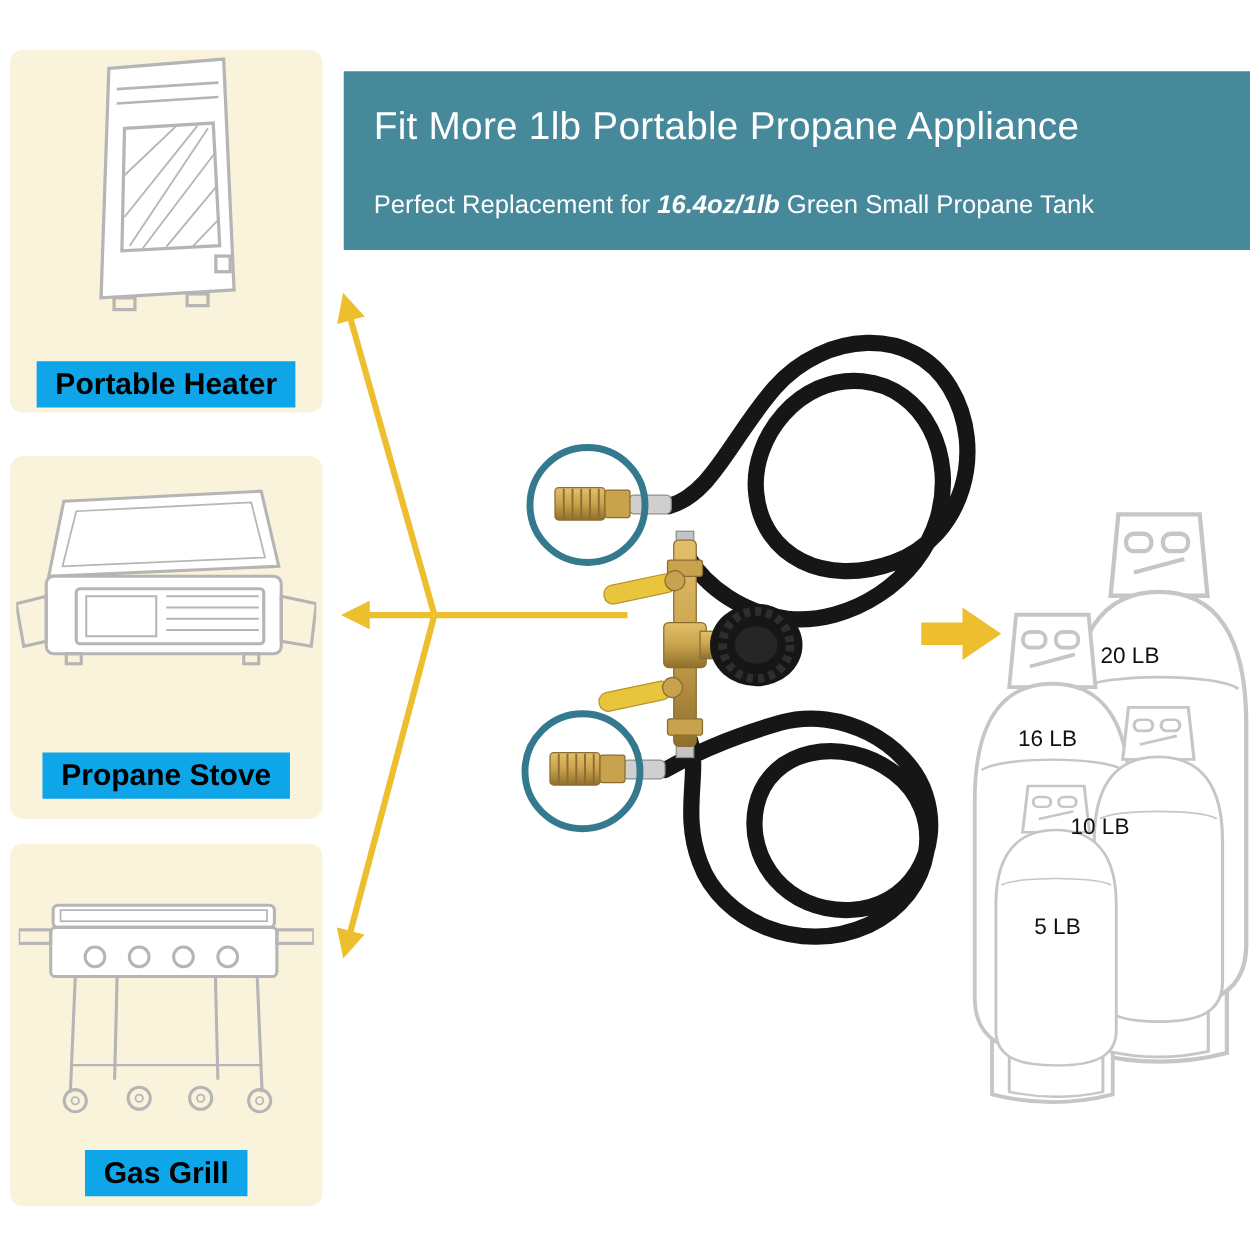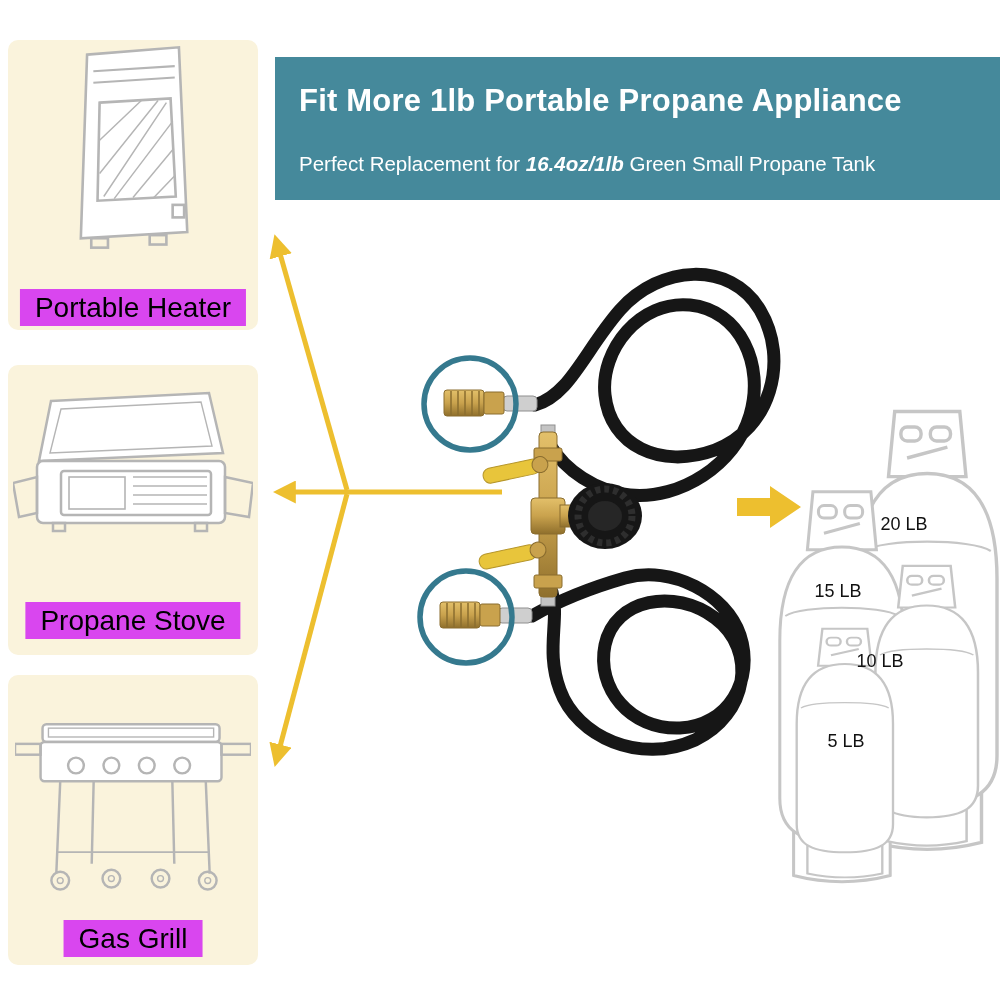--- a/index.html
+++ b/index.html
@@ -3,33 +3,33 @@
 <meta charset="utf-8">
 <style>
   html,body{margin:0;padding:0;background:#fff;}
   .stage{position:relative;width:1000px;height:1000px;background:#fff;overflow:hidden;
          font-family:"Liberation Sans",sans-serif;}
 
   
   .banner{position:absolute;left:275px;top:57px;width:725px;height:143px;
           background:#45899B;color:#fff;box-sizing:border-box;
           padding:26px 0 0 24px;overflow:hidden;}
-  .banner-title{font-size:31px;font-weight:bold;white-space:nowrap;letter-spacing:.2px;}
+  .banner-title{font-size:31px;font-weight:normal;white-space:nowrap;letter-spacing:.2px;}
   .banner-subtitle{margin-top:33px;font-size:20.5px;white-space:nowrap;}
   .banner-subtitle .em{font-weight:bold;font-style:italic;}
 
   
   .panel{position:absolute;left:8px;width:250px;height:290px;background:#FAF3DC;
          border-radius:10px;}
   .panel-heater{top:40px;}
   .panel-stove{top:365px;}
   .panel-grill{top:675px;}
   .illust{display:block;margin:0 auto;}
   .app-label{position:absolute;left:50%;transform:translateX(-50%);
-             background:#d946ef;color:#000;font-weight:normal;font-size:28px;
+             background:#0ea5e9;color:#000;font-weight:bold;font-size:24px;
              line-height:37px;padding:0 15px;white-space:nowrap;}
   .panel-heater .app-label{bottom:4px;}
   .panel-stove .app-label{bottom:16px;text-align:right;}
   .panel-grill .app-label{bottom:8px;}
 
   
   .layer{position:absolute;left:0;top:0;width:1000px;height:1000px;pointer-events:none;}
 
   
   .tank-label{position:absolute;width:64px;text-align:center;color:#111;font-size:18px;}
@@ -55,21 +55,21 @@
         <path d="M14,100 C26,92 84,92 96,100" fill="none" stroke-width="1.4"></path>
       </g>
     </defs>
     <use href="#tank" transform="translate(842,396) scale(1.55)"></use>
     <use href="#tank" transform="translate(766,478) scale(1.38)"></use>
     <use href="#tank" transform="translate(864,556) scale(1.14,0.99)"></use>
     <use href="#tank" transform="translate(786,620) scale(1.07,0.88)"></use>
   </svg>
 
   <div class="tank-label tl-20">20 LB</div>
-  <div class="tank-label tl-15">15 LB</div>
+  <div class="tank-label tl-15">16 LB</div>
   <div class="tank-label tl-10">10 LB</div>
   <div class="tank-label tl-5">5 LB</div>
 
   <svg class="layer" viewBox="0 0 1000 1000" width="1000" height="1000">
     <defs>
       <marker id="ah" viewBox="0 0 10 10" refX="6" refY="5" markerWidth="4.6" markerHeight="4.6" orient="auto-start-reverse">
         <path d="M0,0 L10,5 L0,10 Z" fill="#EDBF2F"></path>
       </marker>
       <linearGradient id="brass" x1="0" y1="0" x2="0" y2="1">
         <stop offset="0" stop-color="#E3C06A"></stop>

